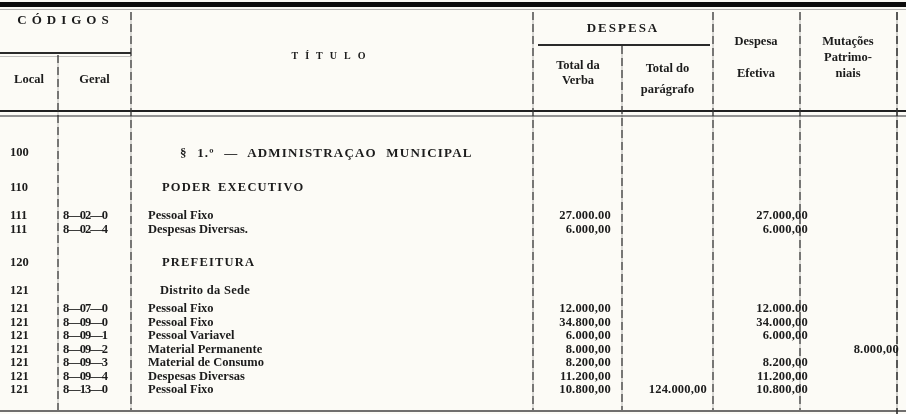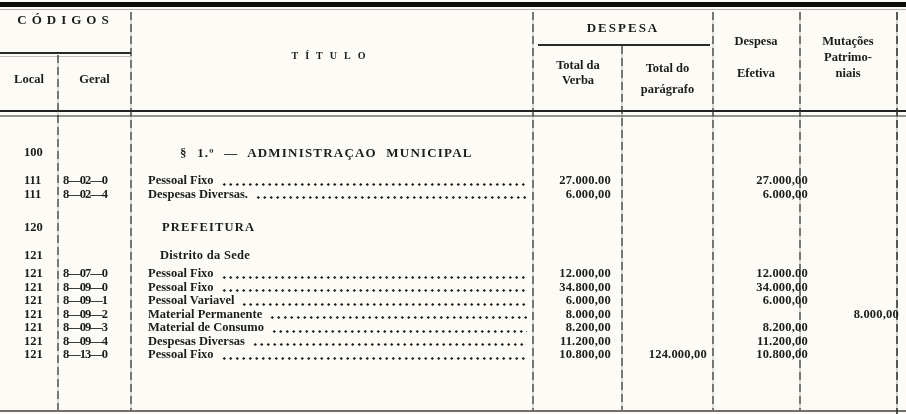--- a/index.html
+++ b/index.html
@@ -36,23 +36,23 @@
   .h-despesa{left:533px;width:180px;top:20px;font-size:13px;letter-spacing:2px;}
   .h-verba{left:535px;width:86px;top:58px;font-size:12.5px;line-height:15px;white-space:pre-line;}
   .h-para{left:623px;width:89px;top:58px;font-size:12.5px;line-height:21px;white-space:pre-line;}
   .h-defet1{left:713px;width:86px;top:34px;font-size:12.5px;}
   .h-defet2{left:713px;width:86px;top:66px;font-size:12.5px;}
   .h-mut{left:800px;width:96px;top:33px;font-size:12.5px;line-height:16px;white-space:pre-line;}
   
   #rows{position:absolute;left:0;top:146px;width:906px;}
   .row{display:flex;height:13.5px;font-size:12.5px;font-weight:bold;line-height:13px;}
   .row>div{flex:none;}
-  .c-local{width:58px;padding-left:24px;box-sizing:border-box;}
+  .c-local{width:58px;padding-left:10px;box-sizing:border-box;}
   .c-geral{width:73px;padding-left:5px;box-sizing:border-box;letter-spacing:-1px;}
-  .c-title{width:402px;display:flex;box-sizing:border-box;}
+  .c-title{width:402px;display:flex;box-sizing:border-box;align-items:center;}
   .t-text{white-space:nowrap;}
   .t-item{margin-left:17px;}
   .t-s1{margin-left:49px;font-size:13px;letter-spacing:1.2px;word-spacing:5px;}
   .t-s2{margin-left:31px;letter-spacing:1.2px;word-spacing:2px;}
   .t-s3{margin-left:29px;letter-spacing:.3px;}
   .leader{flex:1 1 auto;margin:0 6px 0 7px;
     background:radial-gradient(circle,#1c1c1c 1.1px,rgba(0,0,0,0) 1.4px);
     background-size:6.5px 5px;background-repeat:repeat-x;background-position:left bottom 1px;}
   .num{text-align:right;box-sizing:border-box;letter-spacing:.2px;}
   .c-verba{width:91px;padding-right:13px;}
@@ -100,20 +100,31 @@
       <div class="c-local">100</div>
       <div class="c-geral"></div>
       <div class="c-title">
         <span class="t-text t-s1">§ 1.º — ADMINISTRAÇAO MUNICIPAL</span>
       </div>
       <div class="c-verba num"></div>
       <div class="c-para num"></div>
       <div class="c-efet num"></div>
       <div class="c-mut num"></div>
     </div>
+    <div class="row" style="margin-top: 21.5px;">
+      <div class="c-local">110</div>
+      <div class="c-geral"></div>
+      <div class="c-title">
+        <span class="t-text t-s2">PODER EXECUTIVO</span>
+      </div>
+      <div class="c-verba num"></div>
+      <div class="c-para num"></div>
+      <div class="c-efet num"></div>
+      <div class="c-mut num"></div>
+    </div>
     <div class="row" style="margin-top: 14.5px;">
       <div class="c-local">111</div>
       <div class="c-geral">8—02—0</div>
       <div class="c-title">
         <span class="t-text t-item">Pessoal Fixo</span>
         <div class="leader"></div>
       </div>
       <div class="c-verba num">27.000.00</div>
       <div class="c-para num"></div>
       <div class="c-efet num">27.000,00</div>

